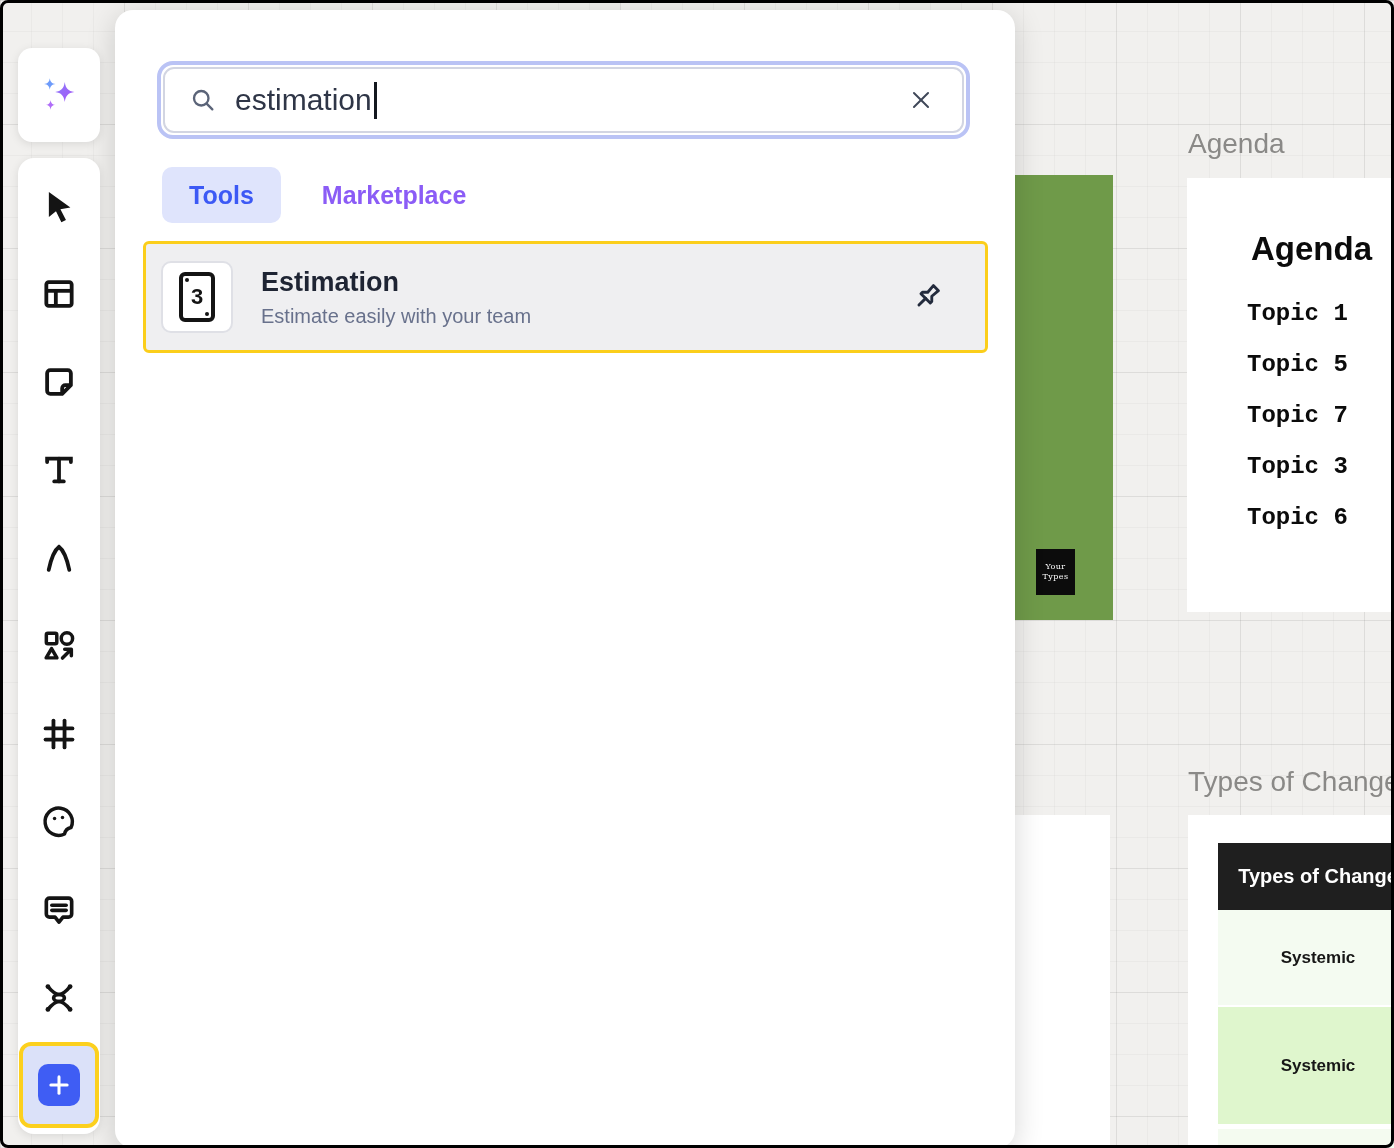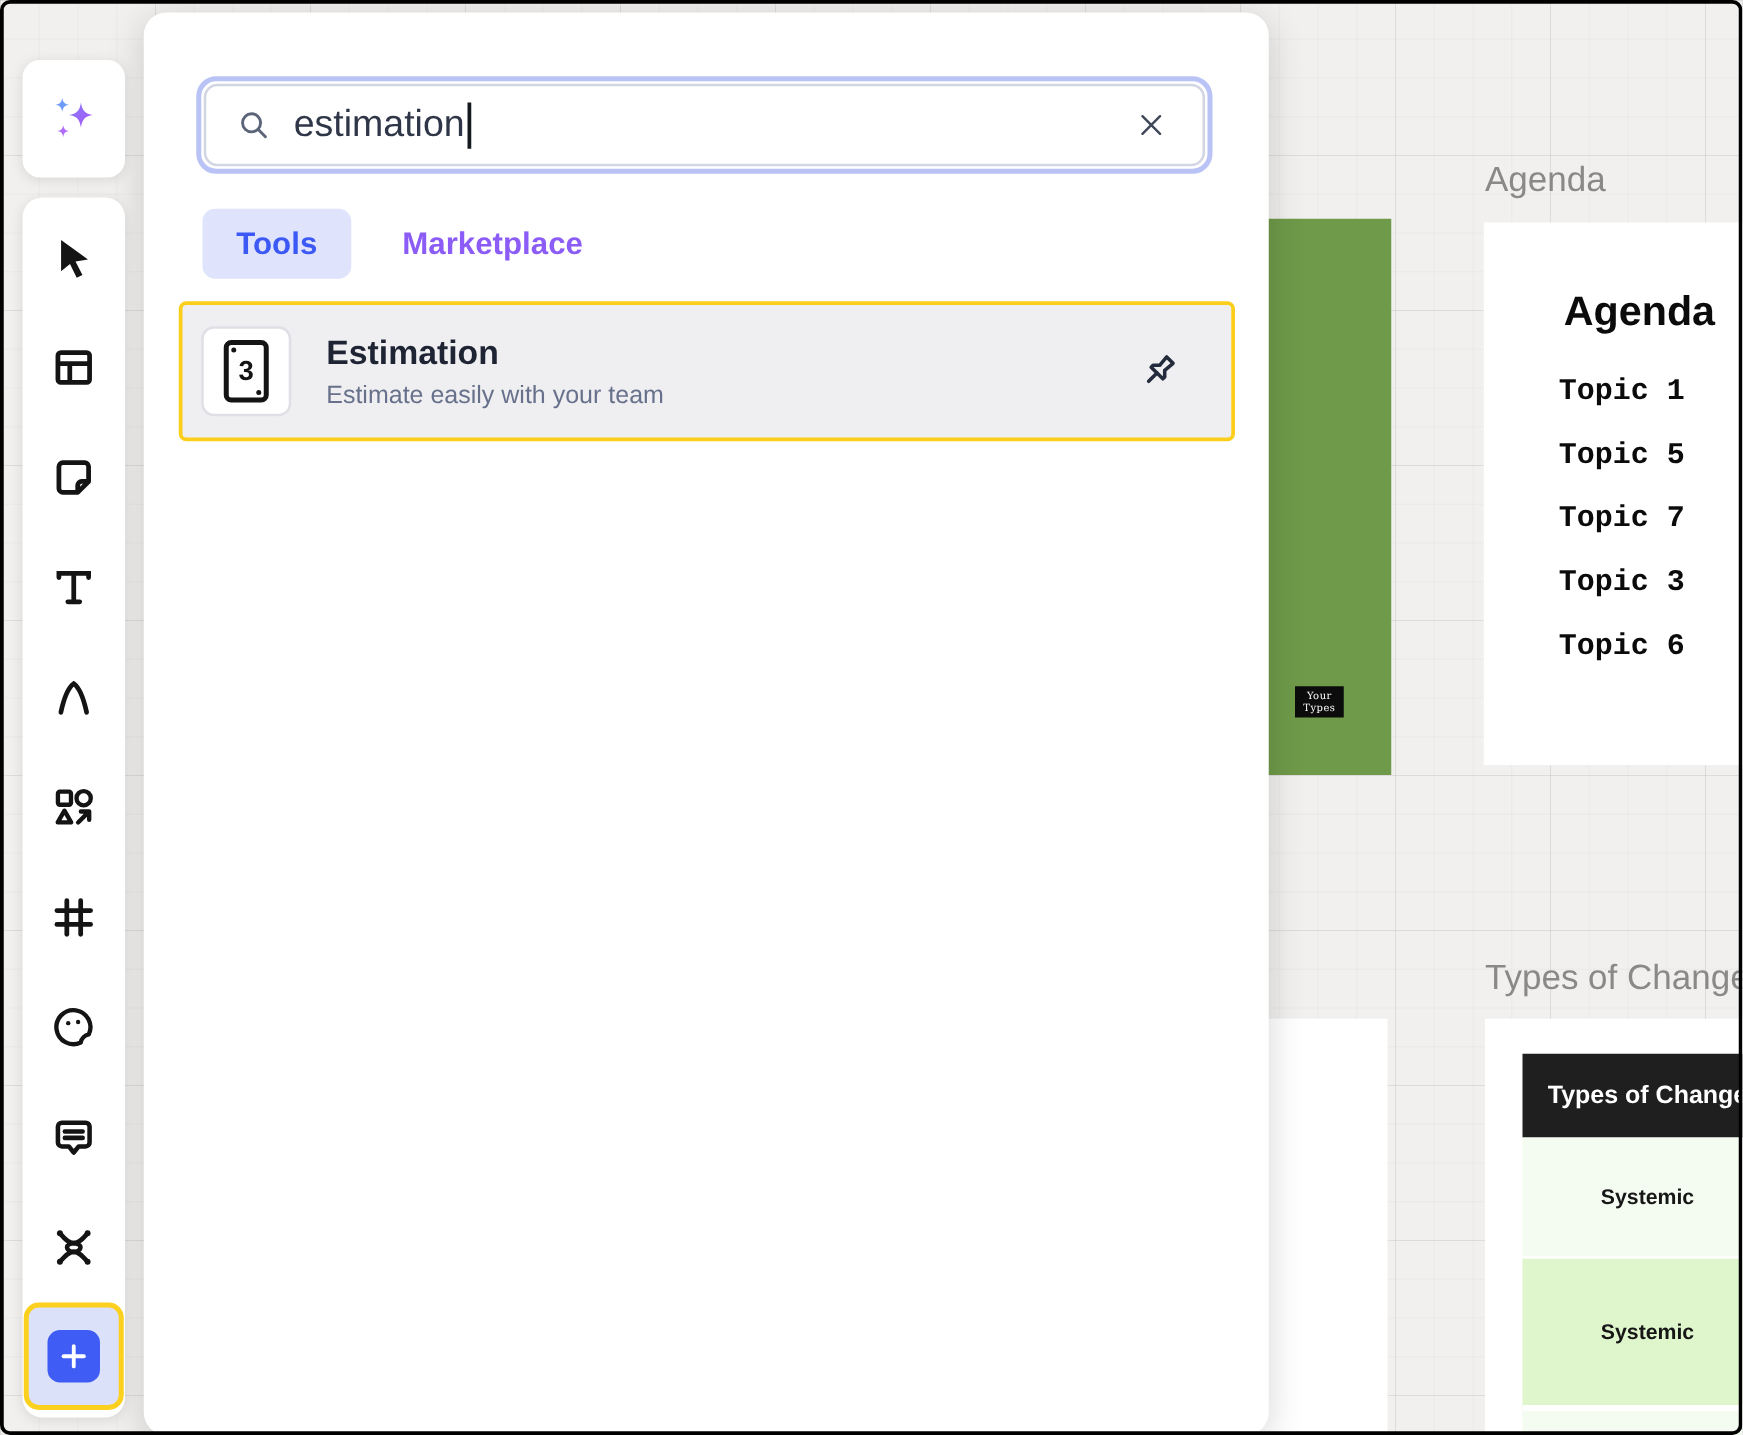--- a/index.html
+++ b/index.html
@@ -9,21 +9,21 @@
       linear-gradient(to right, rgba(0,0,0,0.055) 1px, transparent 1px),
       linear-gradient(to bottom, rgba(0,0,0,0.055) 1px, transparent 1px),
       linear-gradient(to right, rgba(0,0,0,0.028) 1px, transparent 1px),
       linear-gradient(to bottom, rgba(0,0,0,0.028) 1px, transparent 1px);
     background-size:124px 124px,124px 124px,31px 31px,31px 31px;}
   .border-overlay{position:absolute;inset:0;border:3px solid #000;border-radius:8px;pointer-events:none;z-index:90;}
 
   
   .frame-label{position:absolute;font-size:28px;color:#8a8987;white-space:nowrap;z-index:1;}
   .green-rect{position:absolute;left:960px;top:175px;width:153px;height:445px;background:#6f9a49;z-index:2;}
-  .logo-box{position:absolute;left:76px;top:374px;width:39px;height:25px;background:#0c0c0c;
+  .logo-box{position:absolute;left:76px;top:374px;width:39px;height:46px;background:#0c0c0c;
     display:flex;flex-direction:column;align-items:center;justify-content:center;}
   .logo-box span{color:#fff;font-family:"DejaVu Serif",serif;font-size:8px;line-height:10px;letter-spacing:.4px;}
   .agenda-card{position:absolute;left:1187px;top:178px;width:256px;height:434px;background:#fff;z-index:2;}
   .agenda-title{position:absolute;left:64px;top:52px;font-size:33px;font-weight:700;color:#0b0b0b;white-space:nowrap;}
   .agenda-topics{position:absolute;left:60px;top:110px;font-family:Liberation Mono, monospace;}
   .agenda-topic{height:51px;line-height:51px;font-size:24px;font-weight:700;color:#0b0b0b;white-space:nowrap;}
   .bottom-left-card{position:absolute;left:960px;top:815px;width:150px;height:333px;background:#fff;z-index:2;}
   .types-frame{position:absolute;left:1188px;top:815px;width:256px;height:333px;background:#fff;z-index:2;}
   .types-table{position:absolute;left:30px;top:28px;width:200px;z-index:3;}
   .types-header{height:67px;line-height:67px;background:#1f1f1f;color:#fff;font-size:20px;font-weight:700;text-align:center;}

